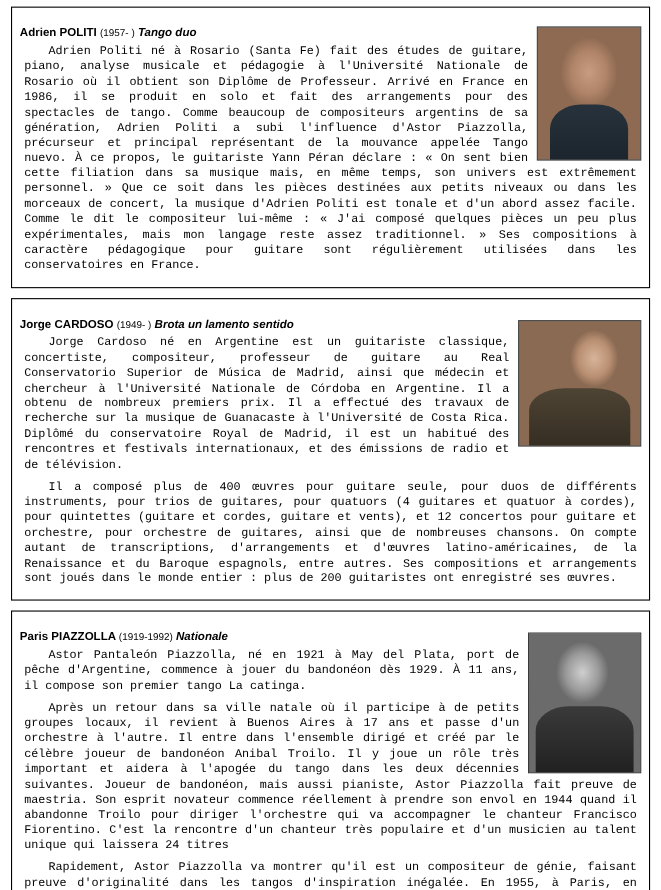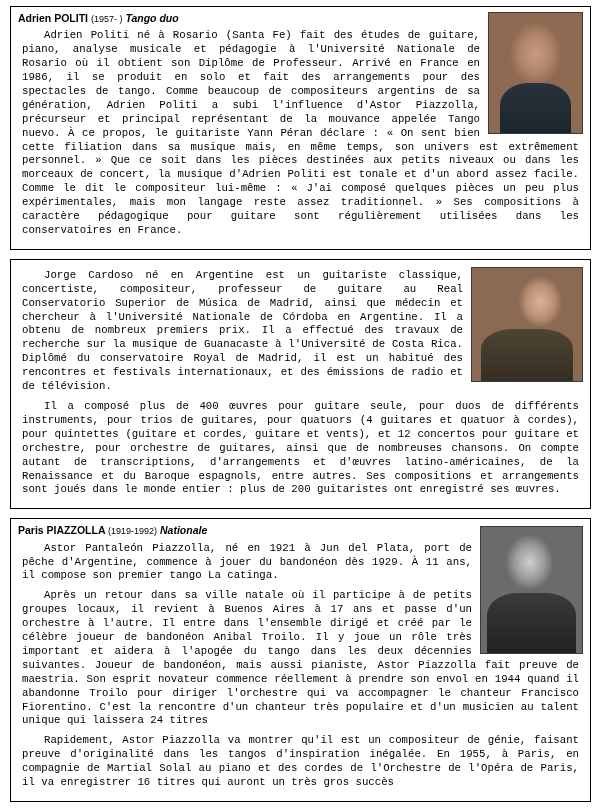--- a/index.html
+++ b/index.html
@@ -16,21 +16,21 @@
     width: 601px;
     min-height: 809px;
     box-sizing: border-box;
     padding: 6px 10px 8px 10px;
     position: relative;
   }
   .entry {
     border: 1px solid #000000;
     box-sizing: border-box;
     margin-bottom: 9px;
-    padding: 5px 7px 7px 7px;
+    padding: 17px 7px 7px 7px;
     position: relative;
     overflow: hidden;
   }
   .entry-head {
     font-family: "Liberation Sans", sans-serif;
     font-size: 10.5px;
     line-height: 1.25;
     margin: 0 0 4px 0;
     font-weight: bold;
   }
@@ -150,33 +150,38 @@
       <span class="dates">(1957-  )</span>
       <span class="work">Tango duo</span>
     </h2>
     <div class="body-text">
       <p>Adrien Politi né à Rosario (Santa Fe) fait des études de guitare, piano, analyse musicale et pédagogie à l'Université Nationale de Rosario où il obtient son Diplôme de Professeur. Arrivé en France en 1986, il se produit en solo et fait des arrangements pour des spectacles de tango. Comme beaucoup de compositeurs argentins de sa génération, Adrien Politi a subi l'influence d'Astor Piazzolla, précurseur et principal représentant de la mouvance appelée Tango nuevo. À ce propos, le guitariste Yann Péran déclare : « On sent bien cette filiation dans sa musique mais, en même temps, son univers est extrêmement personnel. » Que ce soit dans les pièces destinées aux petits niveaux ou dans les morceaux de concert, la musique d'Adrien Politi est tonale et d'un abord assez facile. Comme le dit le compositeur lui-même : « J'ai composé quelques pièces un peu plus expérimentales, mais mon langage reste assez traditionnel. » Ses compositions à caractère pédagogique pour guitare sont régulièrement utilisées dans les conservatoires en France.</p>
     </div>
   </section>
 
   <section class="entry clearfix">
     <div class="photo photo-cardoso ph-cardoso"></div>
+    <h2 class="entry-head">
+      <span>Jorge CARDOSO</span>
+      <span class="dates">(1949-  )</span>
+      <span class="work">Brota un lamento sentido</span>
+    </h2>
     <div class="body-text">
       <p>Jorge Cardoso né en Argentine est un guitariste classique, concertiste, compositeur, professeur de guitare au Real Conservatorio Superior de Música de Madrid, ainsi que médecin et chercheur à l'Université Nationale de Córdoba en Argentine. Il a obtenu de nombreux premiers prix. Il a effectué des travaux de recherche sur la musique de Guanacaste à l'Université de Costa Rica. Diplômé du conservatoire Royal de Madrid, il est un habitué des rencontres et festivals internationaux, et des émissions de radio et de télévision.</p>
       <p>Il a composé plus de 400 œuvres pour guitare seule, pour duos de différents instruments, pour trios de guitares, pour quatuors (4 guitares et quatuor à cordes), pour quintettes (guitare et cordes, guitare et vents), et 12 concertos pour guitare et orchestre, pour orchestre de guitares, ainsi que de nombreuses chansons. On compte autant de transcriptions, d'arrangements et d'œuvres latino-américaines, de la Renaissance et du Baroque espagnols, entre autres. Ses compositions et arrangements sont joués dans le monde entier : plus de 200 guitaristes ont enregistré ses œuvres.</p>
     </div>
   </section>
 
   <section class="entry clearfix">
     <div class="photo photo-piazzolla ph-piazzolla"></div>
     <h2 class="entry-head">
       <span>Paris PIAZZOLLA</span>
       <span class="dates">(1919-1992)</span>
       <span class="work">Nationale</span>
     </h2>
     <div class="body-text">
-      <p>Astor Pantaleón Piazzolla, né en 1921 à Jun del Plata, port de pêche d'Argentine, commence à jouer du bandonéon dès 1929. À 11 ans, il compose son premier tango La catinga.</p>
+      <p>Astor Pantaleón Piazzolla, né en 1921 à May del Plata, port de pêche d'Argentine, commence à jouer du bandonéon dès 1929. À 11 ans, il compose son premier tango La catinga.</p>
       <p>Après un retour dans sa ville natale où il participe à de petits groupes locaux, il revient à Buenos Aires à 17 ans et passe d'un orchestre à l'autre. Il entre dans l'ensemble dirigé et créé par le célèbre joueur de bandonéon Anibal Troilo. Il y joue un rôle très important et aidera à l'apogée du tango dans les deux décennies suivantes. Joueur de bandonéon, mais aussi pianiste, Astor Piazzolla fait preuve de maestria. Son esprit novateur commence réellement à prendre son envol en 1944 quand il abandonne Troilo pour diriger l'orchestre qui va accompagner le chanteur Francisco Fiorentino. C'est la rencontre d'un chanteur très populaire et d'un musicien au talent unique qui laissera 24 titres</p>
       <p>Rapidement, Astor Piazzolla va montrer qu'il est un compositeur de génie, faisant preuve d'originalité dans les tangos d'inspiration inégalée. En 1955, à Paris, en compagnie de Martial Solal au piano et des cordes de l'Orchestre de l'Opéra de Paris, il va enregistrer 16 titres qui auront un très gros succès</p>
     </div>
   </section>
 
 </div>
 
 </body></html>

